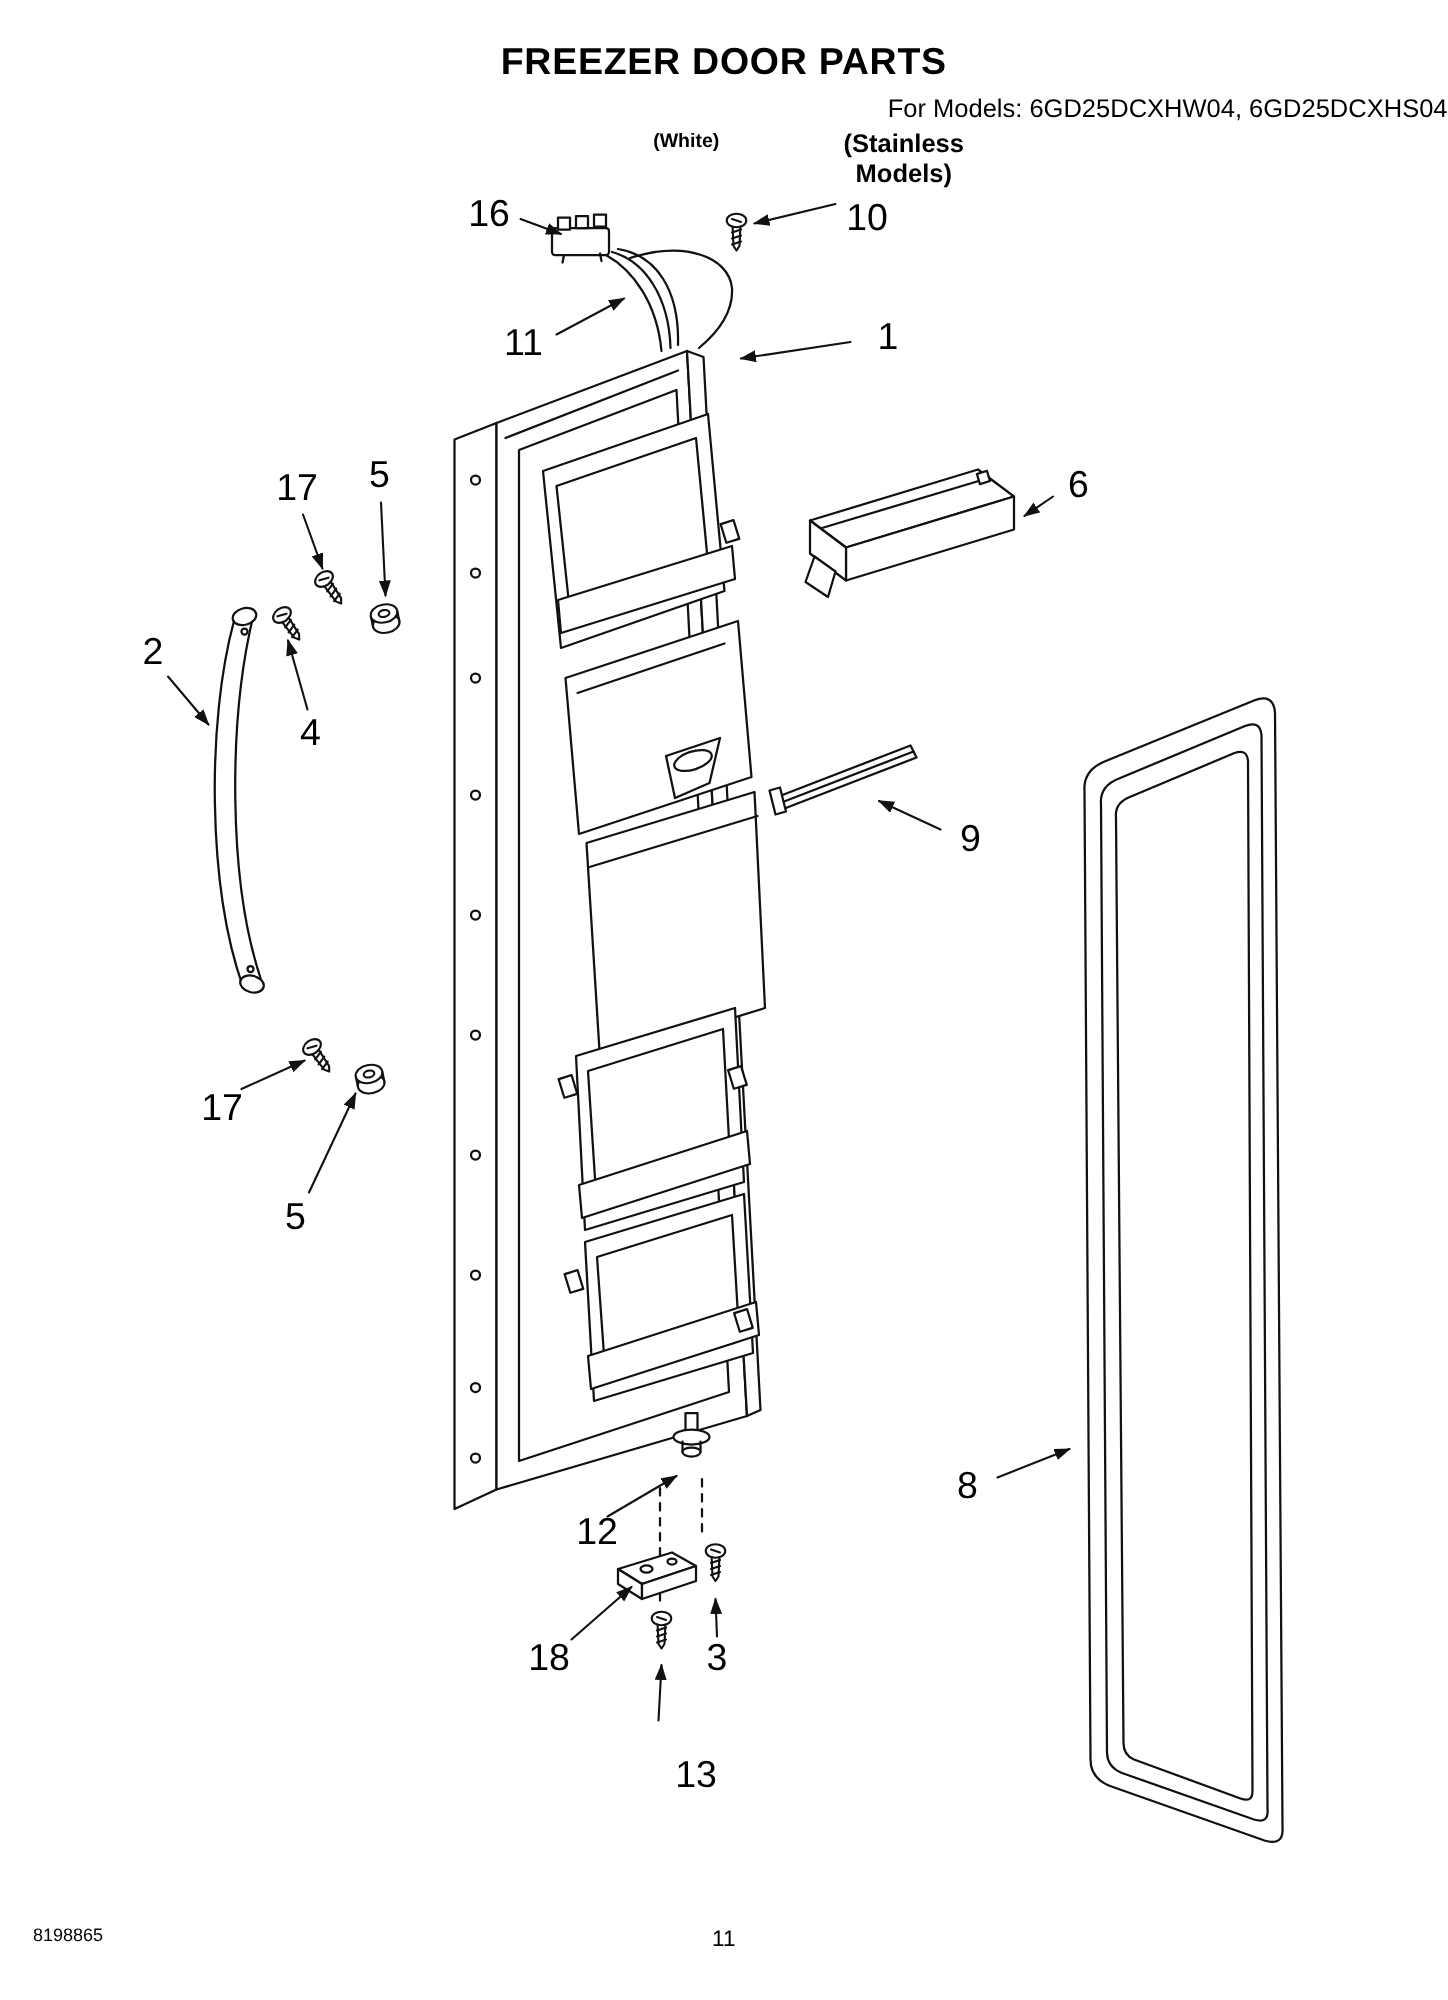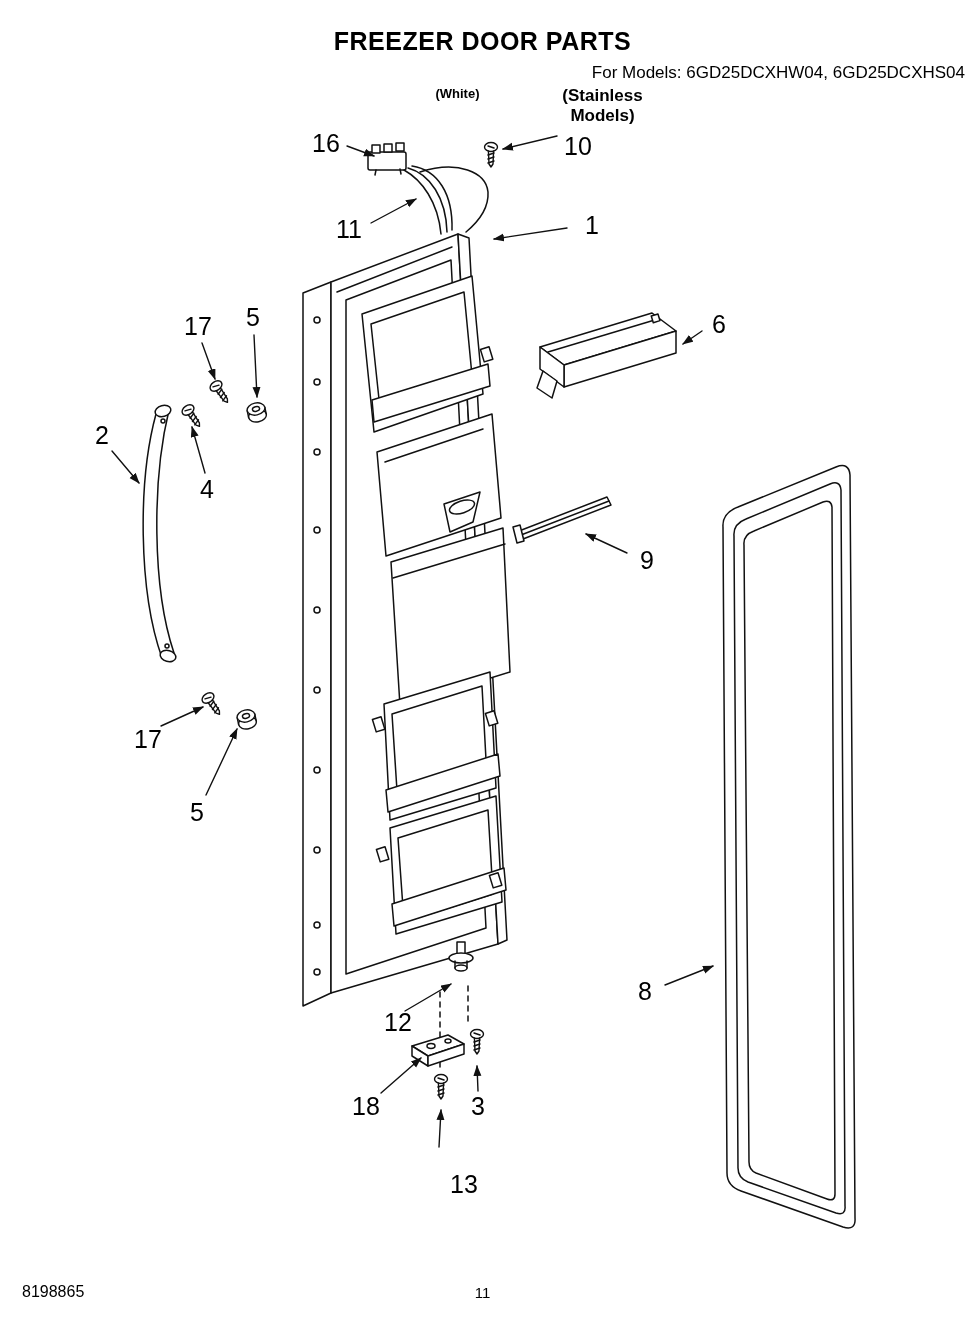--- a/index.html
+++ b/index.html
@@ -21,21 +21,21 @@
   }
   .finish-right{
     position:absolute;top:86px;left:535px;width:135px;text-align:center;
     font-size:17px;font-weight:700;
   }
   .diagram-svg{position:absolute;left:0;top:0;}
   .callout{
     position:absolute;transform:translate(-50%,-50%);
     font-size:25px;font-weight:400;white-space:nowrap;
   }
-  .footer-doc{position:absolute;left:22px;top:1283px;font-size:16px;}
+  .footer-doc{position:absolute;left:22px;top:1283px;font-size:12px;}
   .footer-page{position:absolute;left:0;right:0;top:1284px;text-align:center;font-size:15px;}
 </style>
 </head>
 <body>
 
 <div class="page">
 
   <div class="title">FREEZER DOOR PARTS</div>
   <div class="models">For Models: 6GD25DCXHW04, 6GD25DCXHS04</div>
   <div class="finish-left">(White)</div>

